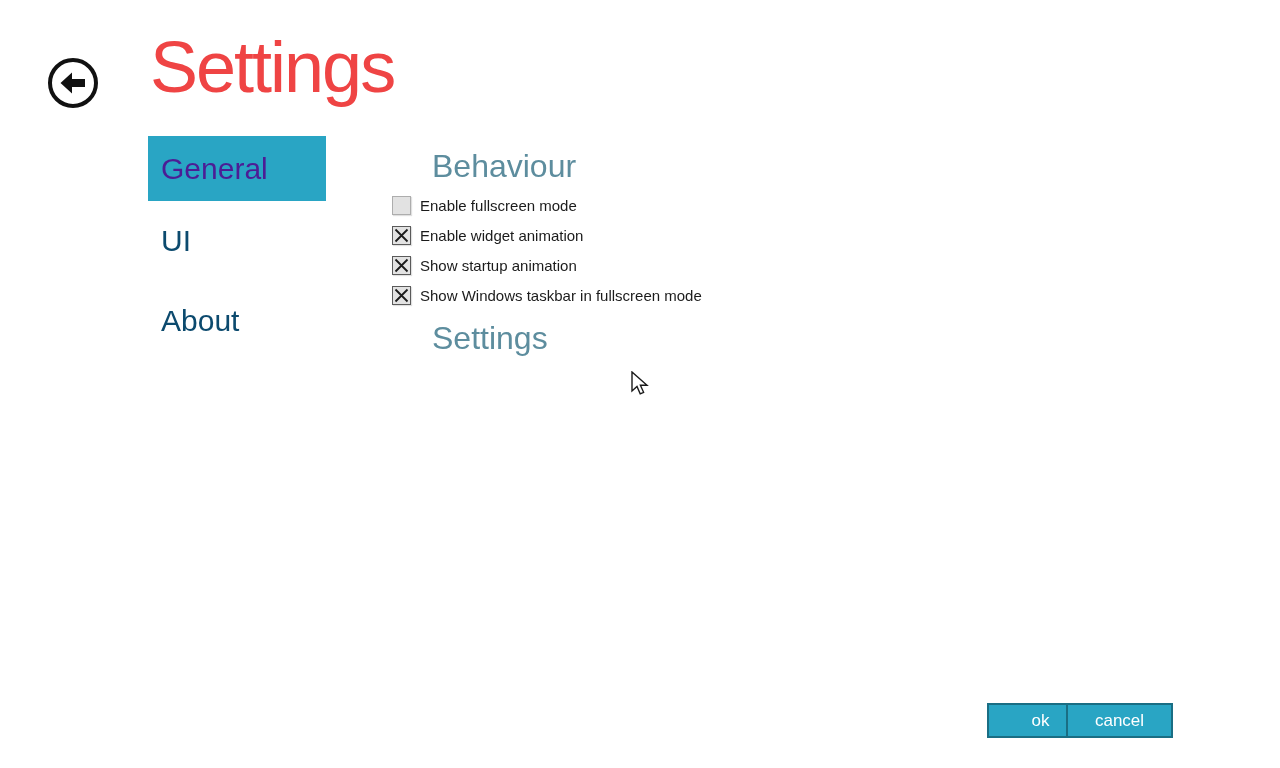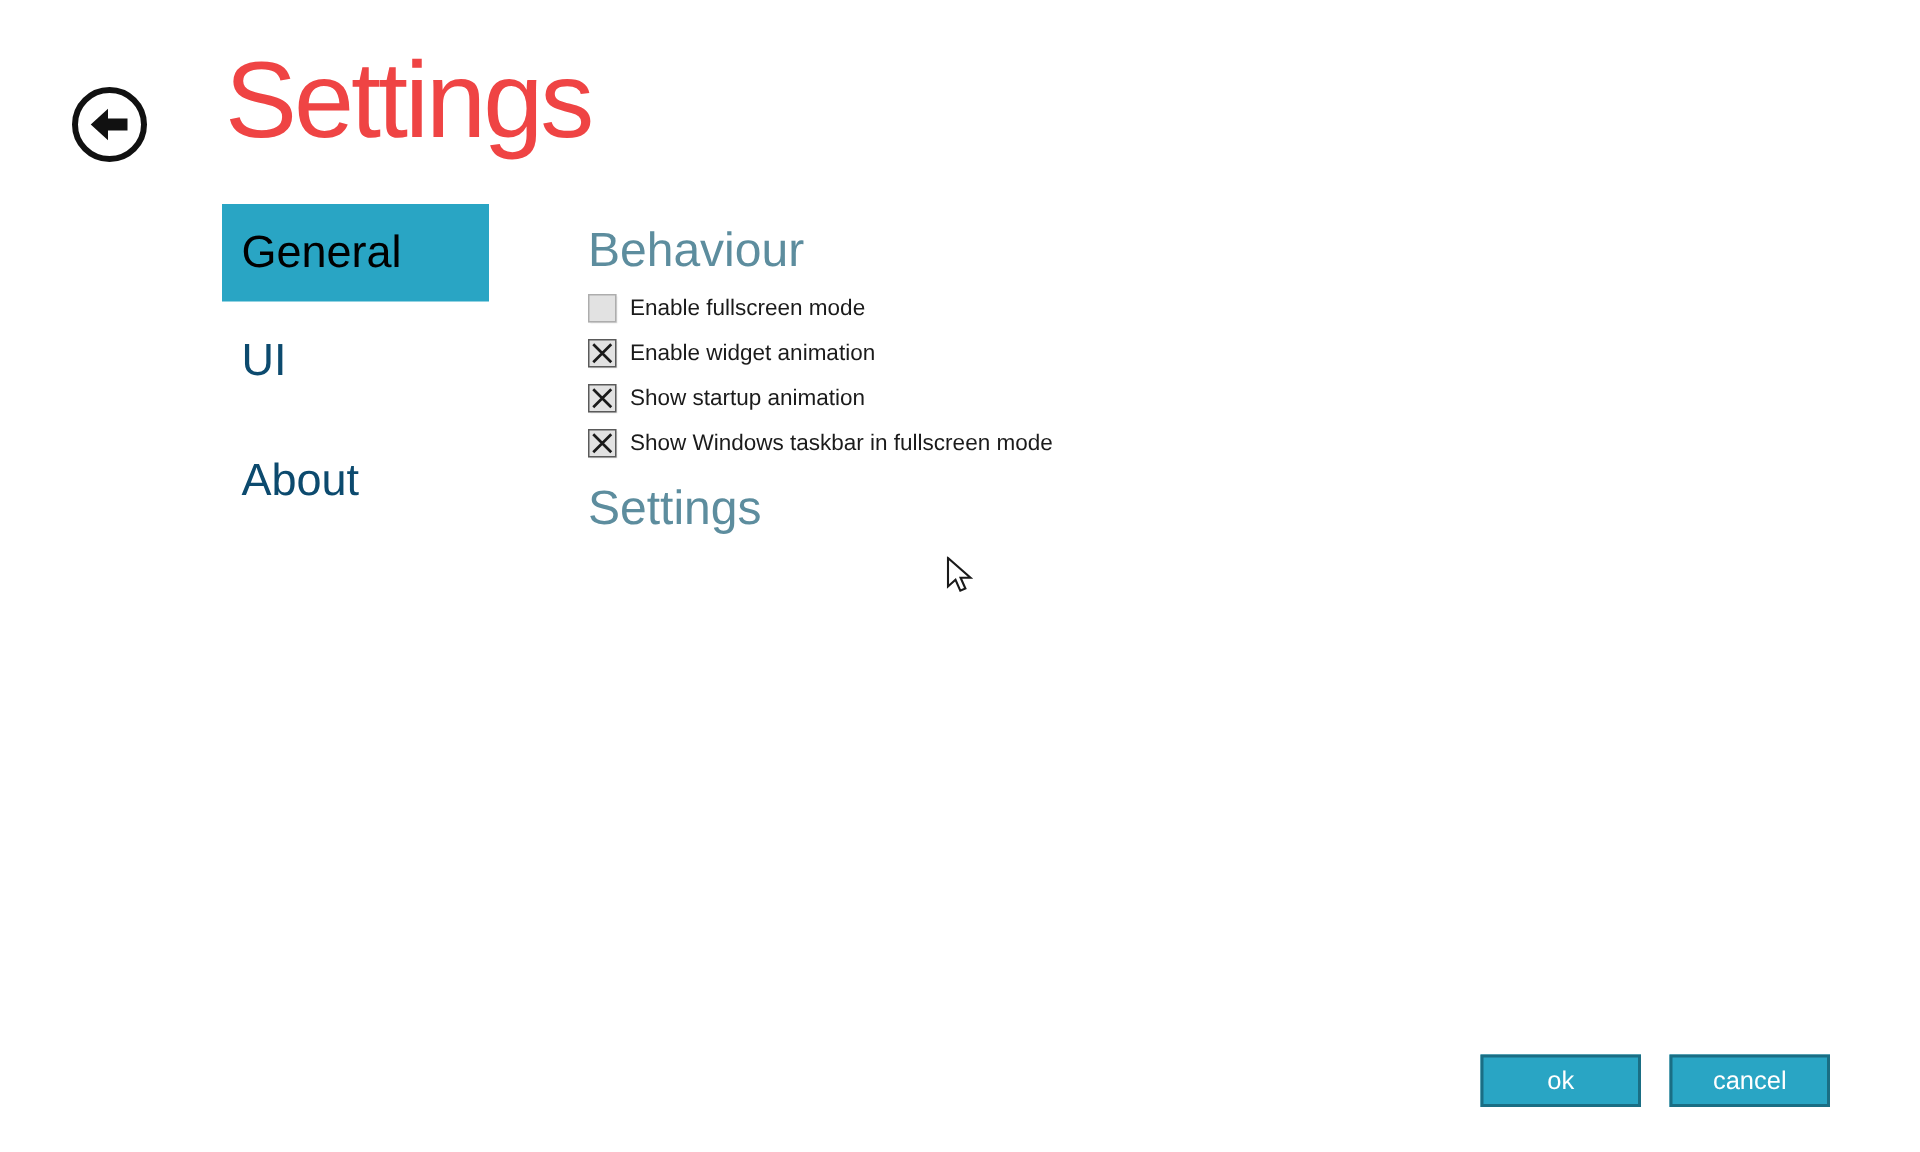--- a/index.html
+++ b/index.html
@@ -11,48 +11,48 @@
   .back-btn { position:absolute; left:46px; top:56px; width:54px; height:54px;
     cursor:pointer; }
 
   
   .page-title { position:absolute; left:150px; top:28px; font-size:72px;
     font-weight:400; color:#ef4444; letter-spacing:-2px; line-height:1.1; }
 
   
   .sidebar { position:absolute; left:148px; top:136px; width:178px; }
   .side-item { font-size:30px; font-weight:300; color:#0c4a6e; cursor:pointer; }
-  .side-item.selected { background:#29A5C4; color:#000000; height:65px;
+  .side-item.selected { background:#29A5C4; color:#4c1d95; height:65px;
     line-height:65px; padding-left:13px; width:178px; }
   .side-item.plain { padding-left:13px; line-height:1.2; }
   .side-item.ui { margin-top:22px; }
   .side-item.about { margin-top:44px; }
 
   
   .content { position:absolute; left:392px; top:146px; width:560px; }
   .section-heading { font-size:32px; font-weight:300; color:#5D8D9E;
-    line-height:40px; }
+    line-height:40px;margin-left:40px; }
   .section-heading.second { margin-top:8px; }
   .cb-row { display:flex; align-items:center; height:30px; }
   .cb-rows { margin-top:4px; margin-bottom:4px; }
   .checkbox { position:relative; width:19px; height:19px; background:#E2E2E2;
     border:1px solid #ADADAD; flex:0 0 19px; cursor:pointer;
     box-shadow:1px 1px 1px rgba(0,0,0,0.12); }
   .checkbox.checked { border-color:#5a5a5a; }
   .checkbox .xmark { display:none; position:absolute; left:1px; top:1px; }
   .checkbox.checked .xmark { display:block; }
   .cb-label { font-size:15px; color:#1b1b1b; margin-left:9px; white-space:nowrap; }
 
   
   .btn { position:absolute; top:703px; width:107px; height:35px;
     background:#29A5C4; border:2px solid #1A6E84; color:#ffffff;
     font-size:17px; font-weight:300; text-align:center; line-height:31px;
     cursor:pointer; font-family:"Liberation Sans","DejaVu Sans",sans-serif; }
   .btn-ok { left:987px; }
-  .btn-cancel { left:1113px; }
+  .btn-cancel { left:1066px; }
 
   
   .cursor { position:absolute; left:630px; top:371px; pointer-events:none; }
 </style>
 </head>
 <body>
 
 <div class="stage">
 
   <div class="back-btn">

